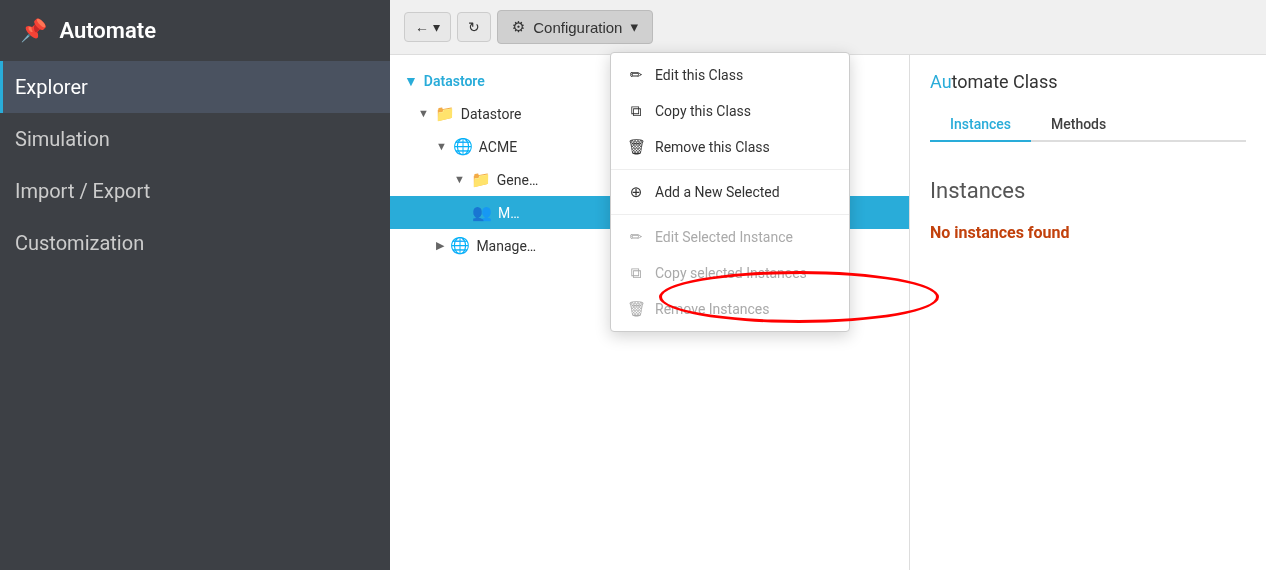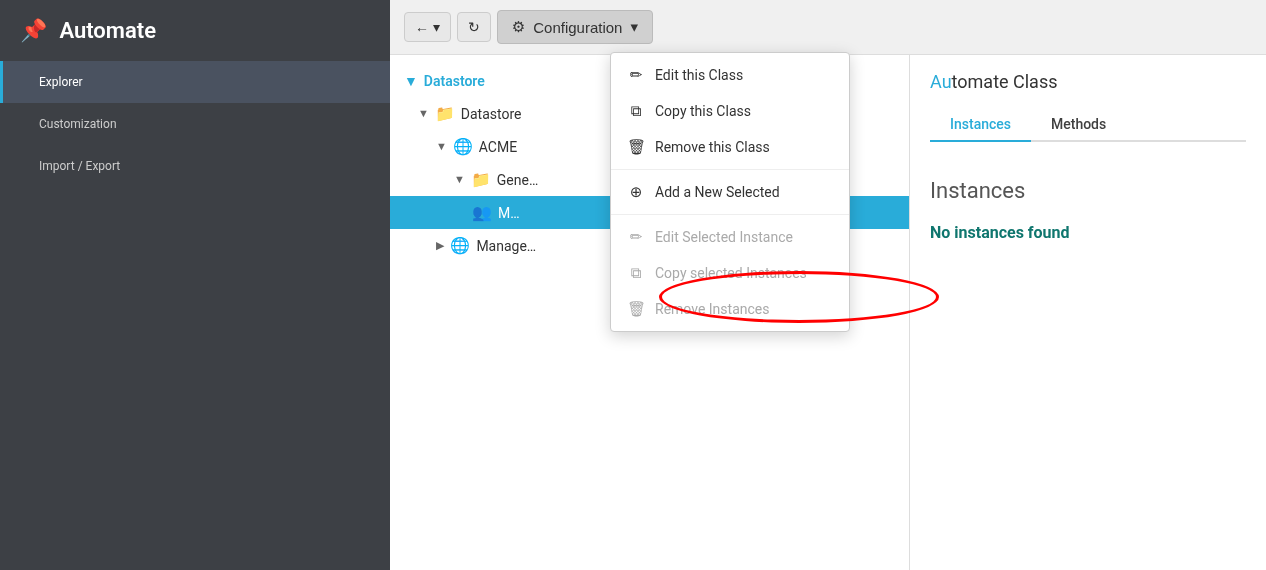--- a/index.html
+++ b/index.html
@@ -33,22 +33,22 @@
     .sidebar-title {
       font-size: 22px;
       font-weight: 600;
       color: #fff;
     }
     .sidebar-nav {
       display: flex;
       flex-direction: column;
     }
     .sidebar-item {
-      padding: 14px 36px;
-      font-size: 12px;
+      padding: 14px 12px;
+      font-size: 20px;
       color: #ccc;
       cursor: pointer;
       border-left: 3px solid transparent;
     }
     .sidebar-item.active {
       background: #4a5260;
       color: #fff;
       border-left: 3px solid #29acd9;
     }
 
@@ -255,24 +255,27 @@
 <div class="sidebar">
   <div class="sidebar-header">
     <span class="pin-icon">📌</span>
     <span class="sidebar-title">Automate</span>
   </div>
   <nav class="sidebar-nav">
     <div class="sidebar-item active">
       <span>Explorer</span>
     </div>
     <div class="sidebar-item">
-      <span>Customization</span>
+      <span>Simulation</span>
     </div>
     <div class="sidebar-item">
       <span>Import / Export</span>
+    </div>
+    <div class="sidebar-item">
+      <span>Customization</span>
     </div>
   </nav>
 </div>
 
 <div class="main">
 
   <div class="toolbar">
     <button class="toolbar-btn">
       <span>←</span>
       <span>▾</span>
@@ -367,18 +370,18 @@
       <div class="detail-tabs">
         <div class="detail-tab active">
           <span>Instances</span>
         </div>
         <div class="detail-tab inactive">
           <span>Methods</span>
         </div>
       </div>
       <div class="no-instances">
         <span style="font-size:22px; font-weight:400; color:#555; display:block; margin-bottom:20px;">Instances</span>
-        <span style="font-size:16px; font-weight:700; color:#0f766e;">No instances found</span>
+        <span style="font-size:16px; font-weight:700; color:#c2410c;">No instances found</span>
       </div>
     </div>
 
   </div>
 </div>
 
 </body></html>

